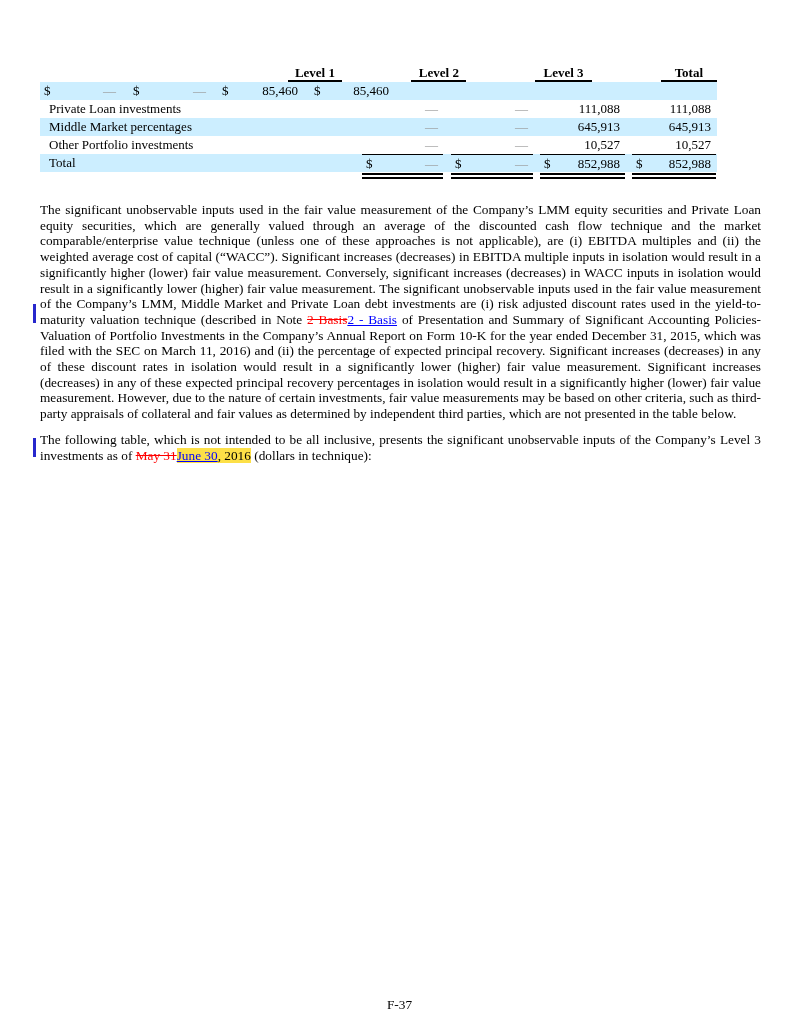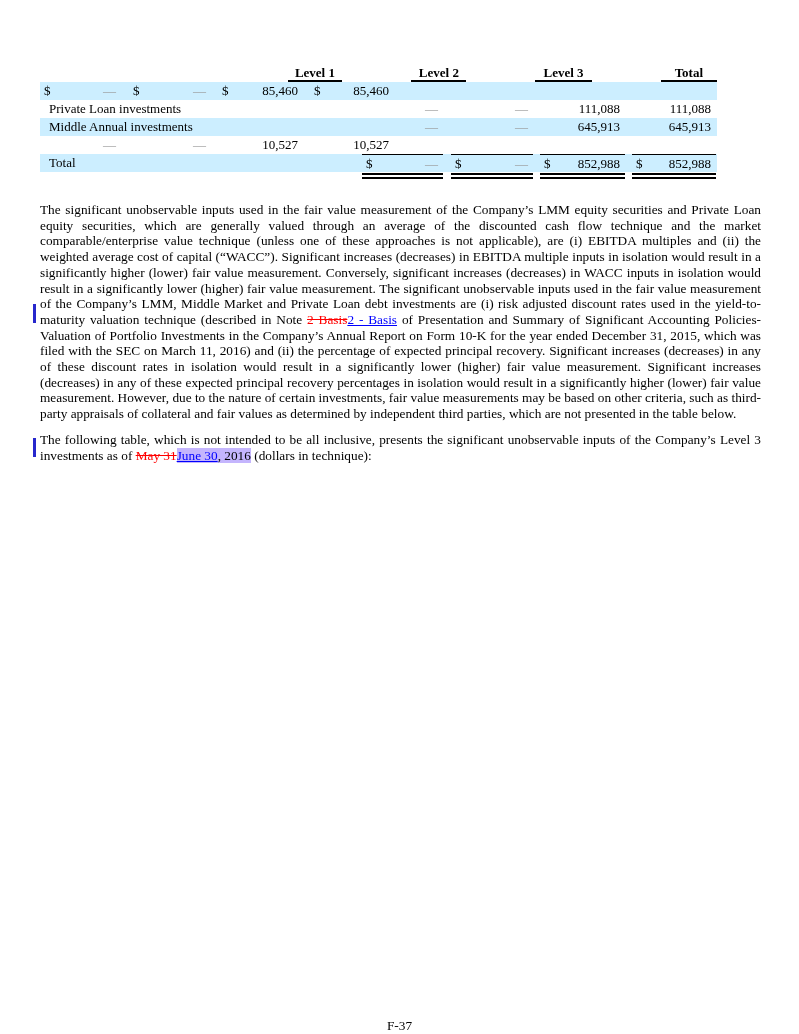--- a/index.html
+++ b/index.html
@@ -48,29 +48,29 @@
   
   .para {
     margin: 23px 38px 0 40px;
     font-size: 13.3px; line-height: 15.7px;
     text-align: justify;
   }
   .p2 { margin-top: 10px; }
   .it { }
   .strike-red { color: #ff0000; text-decoration: line-through; }
   .ins-blue { color: #0000ff; text-decoration: underline; }
-  .hl { background: #c4b5fd; }
+  .hl { background: #fde047; }
 
   
   .change-bar { position: absolute; left: 33px; width: 3px; height: 19px; background: #2727cc; }
   .bar1 { top: 304px; }
   .bar2 { top: 438px; }
 
   
-  .footer { position: absolute; top: 1018px; left: 0; right: 0; text-align: center; font-size: 13.3px; }
+  .footer { position: absolute; top: 997px; left: 0; right: 0; text-align: center; font-size: 13.3px; }
 </style>
 </head>
 <body>
 
 <div class="page">
 
   <div class="fin-table">
 
     <div class="trow title-row">
       <div class="lbl-sp"></div>
@@ -126,21 +126,21 @@
           <span class="val">111,088</span>
         </div>
       <div class="g3"></div>
       <div class="num c4">
           <span class="cur"></span>
           <span class="val">111,088</span>
         </div>
     </div>
 
     <div class="trow drow shaded">
-      <div class="lbl">Middle Annual investments</div>
+      <div class="lbl">Middle Market percentages</div>
       <div class="num c1">
           <span class="cur"></span>
           <span class="val dash">—</span>
         </div>
       <div class="g1"></div>
       <div class="num c2">
           <span class="cur"></span>
           <span class="val dash">—</span>
         </div>
       <div class="g2"></div>
@@ -149,20 +149,21 @@
           <span class="val">645,913</span>
         </div>
       <div class="g3"></div>
       <div class="num c4">
           <span class="cur"></span>
           <span class="val">645,913</span>
         </div>
     </div>
 
     <div class="trow drow">
+      <div class="lbl">Other Portfolio investments</div>
       <div class="num c1">
           <span class="cur"></span>
           <span class="val dash">—</span>
         </div>
       <div class="g1"></div>
       <div class="num c2">
           <span class="cur"></span>
           <span class="val dash">—</span>
         </div>
       <div class="g2"></div>

